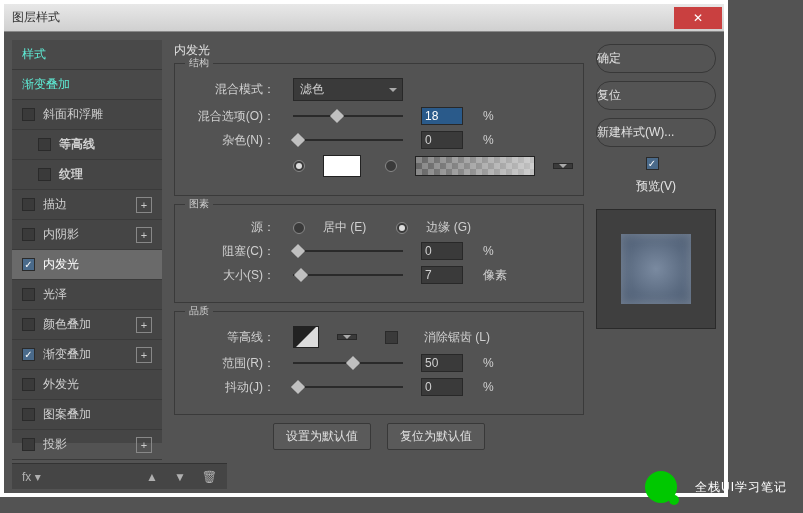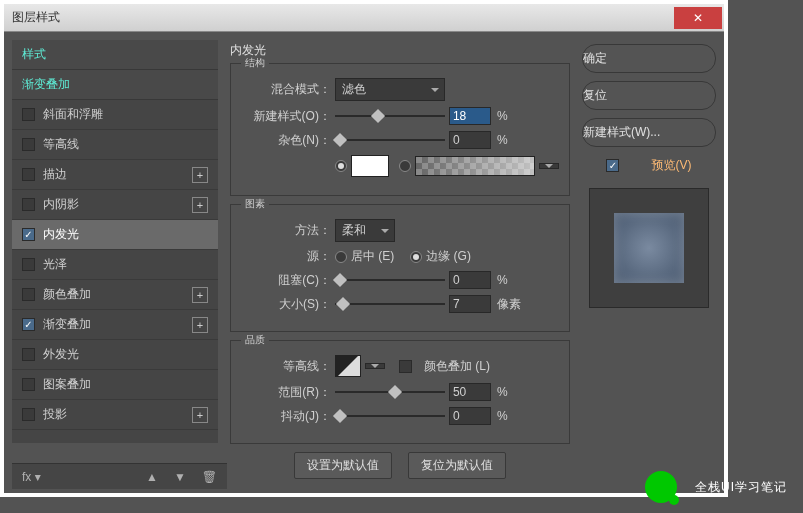--- a/index.html
+++ b/index.html
@@ -6,49 +6,49 @@
 body { background: #535353; width: 803px; height: 513px; position: relative; }
 .window { width: 728px; height: 497px; background: #535353; border: 4px solid #ffffff; position: relative; }
 .titlebar { height: 28px; background: linear-gradient(#e8e8e8, #d0d0d0); border-bottom: 1px solid #888; display: flex; align-items: center; justify-content: space-between; padding-left: 8px; }
 .titlebar-text { color: #333; font-size: 12px; }
 .close-btn { width: 48px; height: 22px; background: #c94040; color: white; display: flex; align-items: center; justify-content: center; font-size: 14px; cursor: pointer; margin-right: 2px; }
 .content { display: flex; height: calc(100% - 70px); padding: 8px; gap: 8px; }
 .left-panel { width: 215px; background: #454545; display: flex; flex-direction: column; }
 .panel-header { padding: 6px 10px; color: #5eead4; border-bottom: 1px solid #383838; background: #494949; }
 .effect-row { display: flex; align-items: center; padding: 6px 10px; color: #d0d0d0; border-bottom: 1px solid #3a3a3a; cursor: pointer; justify-content: space-between; position: relative; }
 .effect-row.selected { background: #6a6a6a; color: #fff; }
-.effect-row.indent { padding-left: 10px; }
+.effect-row.indent { padding-left: 26px; font-weight: bold; }
 .chk { width: 13px; height: 13px; border: 1px solid #2a2a2a; background: #3a3a3a; display: inline-flex; align-items: center; justify-content: center; margin-right: 8px; }
 .chk.checked { background: #4a6a8a; }
 .chk.checked::after { content: "✓"; color: #fff; font-size: 10px; line-height: 1; }
 .ef-left { display: flex; align-items: center; }
 .plus-btn { width: 16px; height: 16px; border: 1px solid #888; color: #ccc; display: flex; align-items: center; justify-content: center; font-size: 11px; cursor: pointer; }
 .center-panel { flex: 1; color: #d0d0d0; padding: 0 4px; }
 .section-title { margin: 2px 0 4px 0; color: #e0e0e0; }
 .fieldset { border: 1px solid #3a3a3a; padding: 8px 10px 12px 10px; margin-bottom: 8px; position: relative; }
 .fieldset .legend { position: absolute; top: -8px; left: 10px; background: #535353; padding: 0 4px; font-size: 10px; color: #d0d0d0; }
-.form-row { display: flex; align-items: center; margin: 6px 0; gap: 4px; }
+.form-row { display: flex; align-items: center; margin: 6px 0; gap: 18px; }
 .form-label { width: 90px; text-align: right; color: #d0d0d0; }
 .dropdown { background: #3a3a3a; border: 1px solid #282828; color: #d0d0d0; padding: 2px 20px 2px 6px; position: relative; min-width: 60px; }
 .dropdown::after { content: ""; position: absolute; right: 5px; top: 50%; transform: translateY(-50%); border-left: 4px solid transparent; border-right: 4px solid transparent; border-top: 4px solid #aaa; }
 .slider { flex: 1; height: 14px; position: relative; max-width: 110px; }
 .slider-track { position: absolute; top: 6px; left: 0; right: 0; height: 2px; background: #2a2a2a; }
 .slider-thumb { position: absolute; width: 10px; height: 10px; background: #c0c0c0; transform: rotate(45deg); top: 2px; }
 .num-input { width: 42px; background: #3a3a3a; border: 1px solid #282828; color: #d0d0d0; padding: 1px 3px; text-align: left; }
 .num-input.sel { background: #2a5a8a; color: #fff; }
 .unit { color: #d0d0d0; margin-left: 2px; }
 .radio { width: 12px; height: 12px; border-radius: 50%; border: 1px solid #888; display: inline-flex; align-items: center; justify-content: center; background: #3a3a3a; }
 .radio.checked::after { content: ""; width: 6px; height: 6px; border-radius: 50%; background: #ddd; }
 .swatch { width: 38px; height: 22px; background: #fff; border: 1px solid #222; }
 .gradient-sw { width: 120px; height: 20px; border: 1px solid #222; background: repeating-conic-gradient(#666 0 25%, #888 0 50%) 0 0/12px 12px; position: relative; }
 .gradient-sw::after { content: ""; position: absolute; inset: 0; background: linear-gradient(90deg, rgba(255,255,255,0) 0%, rgba(255,255,255,0.6) 100%); }
 .contour { width: 26px; height: 22px; background: linear-gradient(135deg, #222 49%, #ddd 51%); border: 1px solid #222; }
 .right-panel { width: 140px; display: flex; flex-direction: column; gap: 8px; align-items: stretch; padding-top: 4px; }
 .pill-btn { border: 1px solid #383838; border-radius: 14px; padding: 5px 0; text-align: left; color: #e0e0e0; background: #545454; cursor: pointer; }
-.preview-chk { display: flex; align-items: center; justify-content: center; gap: 24px; color: #fdba74; margin-top: 2px; }
+.preview-chk { display: flex; align-items: center; justify-content: center; gap: 8px; color: #e5e5e5; margin-top: 2px; flex-direction: column; }
 .preview-box { width: 120px; height: 120px; background: #3f3f3f; border: 1px solid #2a2a2a; margin: 6px auto 0 auto; display: flex; align-items: center; justify-content: center; }
 .preview-inner { width: 70px; height: 70px; background: radial-gradient(circle at 50% 50%, #7a8aa0 0%, #5a6a80 60%, #4a5a70 100%); box-shadow: inset 0 0 12px rgba(255,255,255,0.25); }
 .bottom-bar { position: absolute; bottom: 4px; left: 8px; width: 215px; height: 26px; background: #454545; border-top: 1px solid #333; display: flex; align-items: center; justify-content: space-between; padding: 8px 8px; color: #aaa; }
 .icon-btn { cursor: pointer; padding: 2px; color: #b0b0b0; }
 .btn-sm { background: #5a5a5a; border: 1px solid #383838; padding: 4px 12px; color: #e0e0e0; cursor: pointer; border-radius: 2px; }
 .center-buttons { display: flex; gap: 16px; justify-content: center; margin-top: 6px; }
 .watermark { position: absolute; bottom: 10px; right: 16px; display: flex; align-items: center; gap: 18px; color: #fff; font-size: 18px; }
 .wm-logo { width: 32px; height: 32px; border-radius: 50%; background: #00c800; position: relative; }
 .wm-logo::before { content: ""; position: absolute; width: 10px; height: 10px; border-radius: 50%; background: #00c800; bottom: -2px; right: -2px; }
 .wm-text { letter-spacing: 1px; }
@@ -75,20 +75,26 @@
             <span class="chk"></span>
             <span>斜面和浮雕</span>
           </span>
       </div>
       <div class="effect-row indent">
         <span class="ef-left">
             <span class="chk"></span>
             <span>等高线</span>
           </span>
       </div>
+      <div class="effect-row indent">
+        <span class="ef-left">
+            <span class="chk"></span>
+            <span>纹理</span>
+          </span>
+      </div>
       <div class="effect-row">
         <span class="ef-left">
             <span class="chk"></span>
             <span>描边</span>
           </span>
         <span class="plus-btn">+</span>
       </div>
       <div class="effect-row">
         <span class="ef-left">
             <span class="chk"></span>
@@ -146,21 +152,21 @@
     <div class="center-panel">
       <div class="section-title">内发光</div>
 
       <div class="fieldset">
         <span class="legend">结构</span>
         <div class="form-row">
           <span class="form-label">混合模式：</span>
           <div class="dropdown" style="min-width:110px">滤色</div>
         </div>
         <div class="form-row">
-          <span class="form-label">新建样式(O)：</span>
+          <span class="form-label">混合选项(O)：</span>
           <div class="slider">
               <div class="slider-track"></div>
               <div class="slider-thumb" style="left:35%"></div>
             </div>
           <span class="num-input sel">18</span>
           <span class="unit">%</span>
         </div>
         <div class="form-row">
           <span class="form-label">杂色(N)：</span>
           <div class="slider">
@@ -176,24 +182,20 @@
           <span class="swatch"></span>
           <span class="radio" style="margin-left:6px"></span>
           <div class="gradient-sw"></div>
           <div class="dropdown" style="min-width:10px;padding:2px 14px 2px 4px"></div>
         </div>
       </div>
 
       <div class="fieldset">
         <span class="legend">图素</span>
         <div class="form-row">
-          <span class="form-label">方法：</span>
-          <div class="dropdown">柔和</div>
-        </div>
-        <div class="form-row">
           <span class="form-label">源：</span>
           <span class="radio"></span>
           <span>居中 (E)</span>
           <span class="radio checked" style="margin-left:12px"></span>
           <span>边缘 (G)</span>
         </div>
         <div class="form-row">
           <span class="form-label">阻塞(C)：</span>
           <div class="slider">
               <div class="slider-track"></div>
@@ -213,21 +215,21 @@
         </div>
       </div>
 
       <div class="fieldset">
         <span class="legend">品质</span>
         <div class="form-row">
           <span class="form-label">等高线：</span>
           <span class="contour"></span>
           <div class="dropdown" style="min-width:10px;padding:2px 14px 2px 4px"></div>
           <span class="chk" style="margin-left:10px"></span>
-          <span>颜色叠加 (L)</span>
+          <span>消除锯齿 (L)</span>
         </div>
         <div class="form-row">
           <span class="form-label">范围(R)：</span>
           <div class="slider">
               <div class="slider-track"></div>
               <div class="slider-thumb" style="left:50%"></div>
             </div>
           <span class="num-input">50</span>
           <span class="unit">%</span>
         </div>

